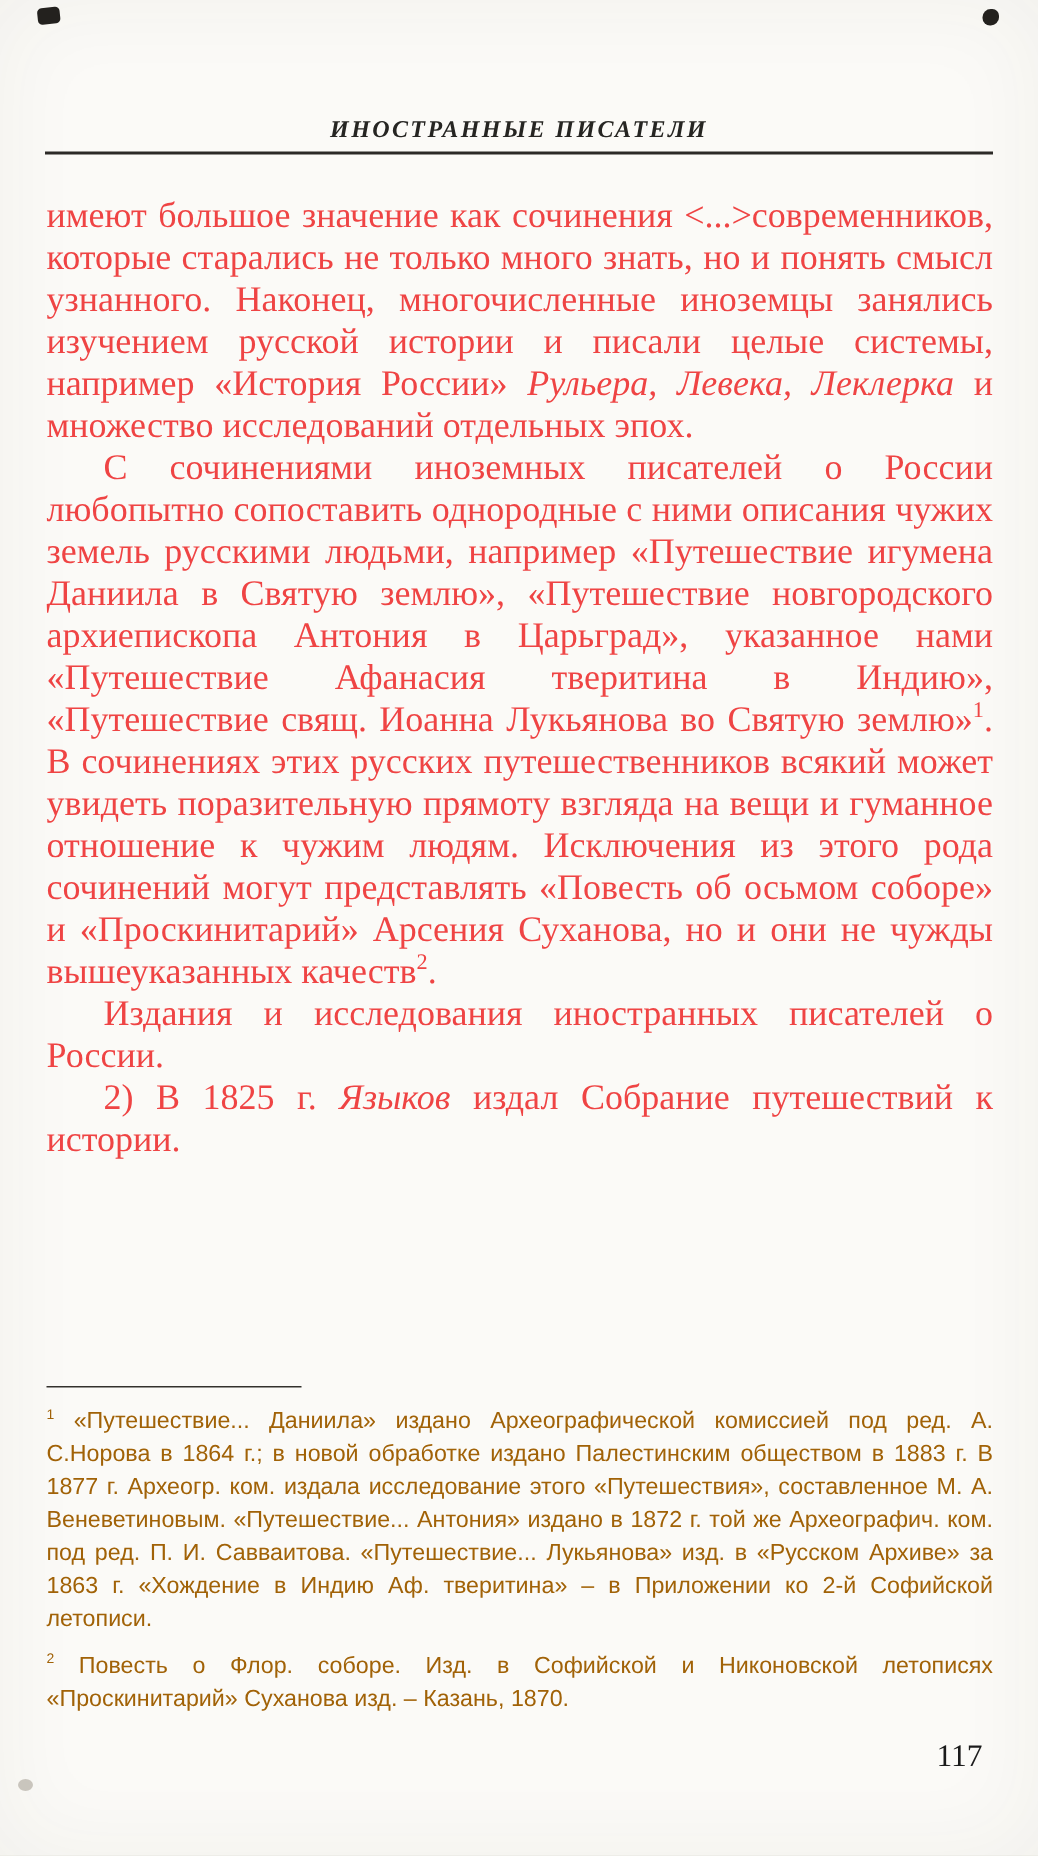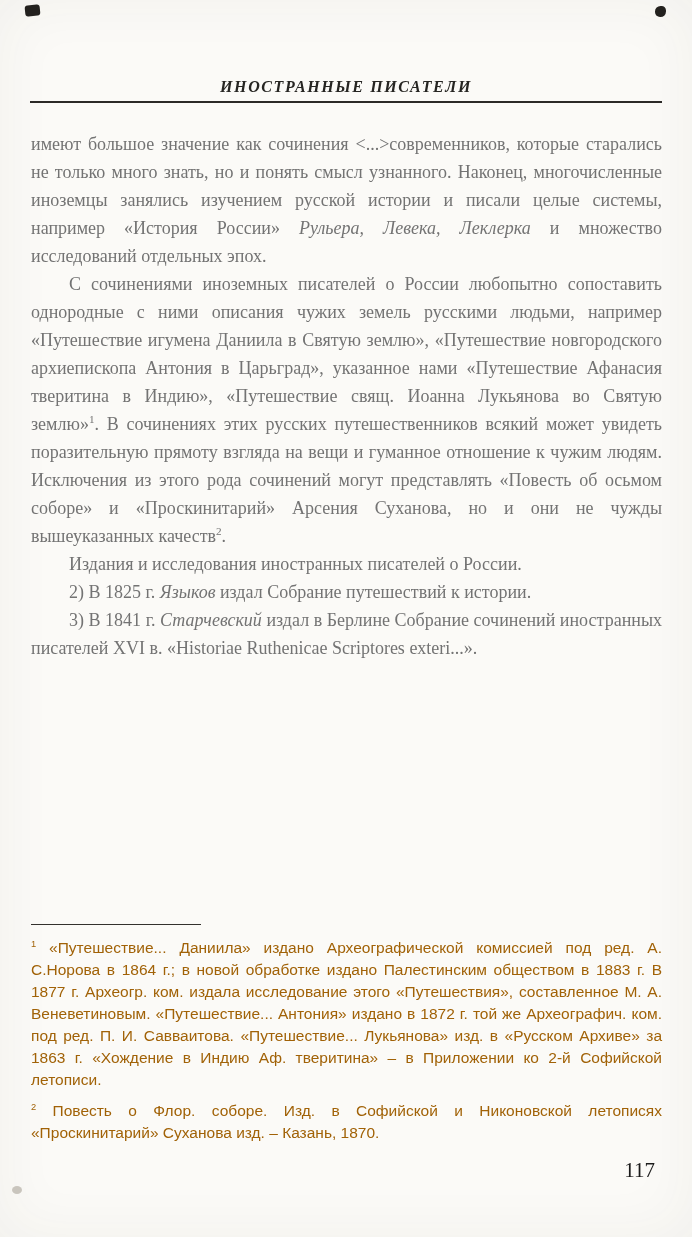--- a/index.html
+++ b/index.html
@@ -39,25 +39,25 @@
   .header-rule {
     margin-top: 5px;
     border-top: 2px solid #2c2a27;
   }
 
   .body-text {
     position: absolute;
     top: 130px; left: 31px; right: 30px;
   }
   .para {
-    font-size: 18px;
+    font-size: 24px;
     line-height: 28px;
     text-align: justify;
     hyphens: auto;
-    color: #737373;
+    color: #ef4444;
   }
   .para.indent { text-indent: 38px; }
   .para em { font-style: italic; }
   .para strong { font-weight: normal; }
   sup {
     font-size: 0.62em;
     vertical-align: super;
     line-height: 0;
   }
 
@@ -102,21 +102,20 @@
   <header class="running-head">
     <div class="running-title">ИНОСТРАННЫЕ ПИСАТЕЛИ</div>
     <div class="header-rule"></div>
   </header>
 
   <main class="body-text" id="body-text">
       <p class="para"><span>имеют большое значение как сочинения &lt;...&gt;современников, которые старались не только много знать, но и понять смысл узнанного. Наконец, многочисленные иноземцы занялись изучением русской истории и писали целые системы, например «История России» </span><em>Рульера, Левека, Леклерка</em><span> и множество исследований отдельных эпох.</span></p>
       <p class="para indent"><span>С сочинениями иноземных писателей о России любопытно сопоставить однородные с ними описания чужих земель русскими людьми, например «Путешествие игумена Даниила в Святую землю», «Путешествие новгородского архиепископа Антония в Царьград», указанное нами «Путешествие Афанасия тверитина в Индию», «Путешествие свящ. Иоанна Лукьянова во Святую землю»</span><sup>1</sup><span>. В сочинениях этих русских путешественников всякий может увидеть поразительную прямоту взгляда на вещи и гуманное отношение к чужим людям. Исключения из этого рода сочинений могут представлять «Повесть об осьмом соборе» и «Проскинитарий» Арсения Суханова, но и они не чужды вышеуказанных качеств</span><sup>2</sup><span>.</span></p>
       <p class="para indent"><strong>Издания и исследования иностранных писателей о России.</strong></p>
       <p class="para indent"><span>2) В 1825 г. </span><em>Языков</em><span> издал Собрание путешествий к истории.</span></p>
-      <p class="para indent"><span>3) В 1841 г. </span><em>Старчевский</em><span> издал в Берлине Собрание сочинений иностранных писателей XVI в. «Historiae Ruthenicae Scriptores exteri...».</span></p>
     </main>
 
   <div class="footnote-rule"></div>
 
   <section class="footnotes" id="footnotes">
       <p class="footnote"><sup>1</sup><span> «Путешествие... Даниила» издано Археографической комиссией под ред. А. С.Норова в 1864 г.; в новой обработке издано Палестинским обществом в 1883 г. В 1877 г. Археогр. ком. издала исследование этого «Путешествия», составленное М. А. Веневетиновым. «Путешествие... Антония» издано в 1872 г. той же Археографич. ком. под ред. П. И. Савваитова. «Путешествие... Лукьянова» изд. в «Русском Архиве» за 1863 г. «Хождение в Индию Аф. тверитина» – в Приложении ко 2-й Софийской летописи.</span></p>
       <p class="footnote"><sup>2</sup><span> Повесть о Флор. соборе. Изд. в Софийской и Никоновской летописях «Проскинитарий» Суханова изд. – Казань, 1870.</span></p>
     </section>
 
   <div class="page-number">117</div>

